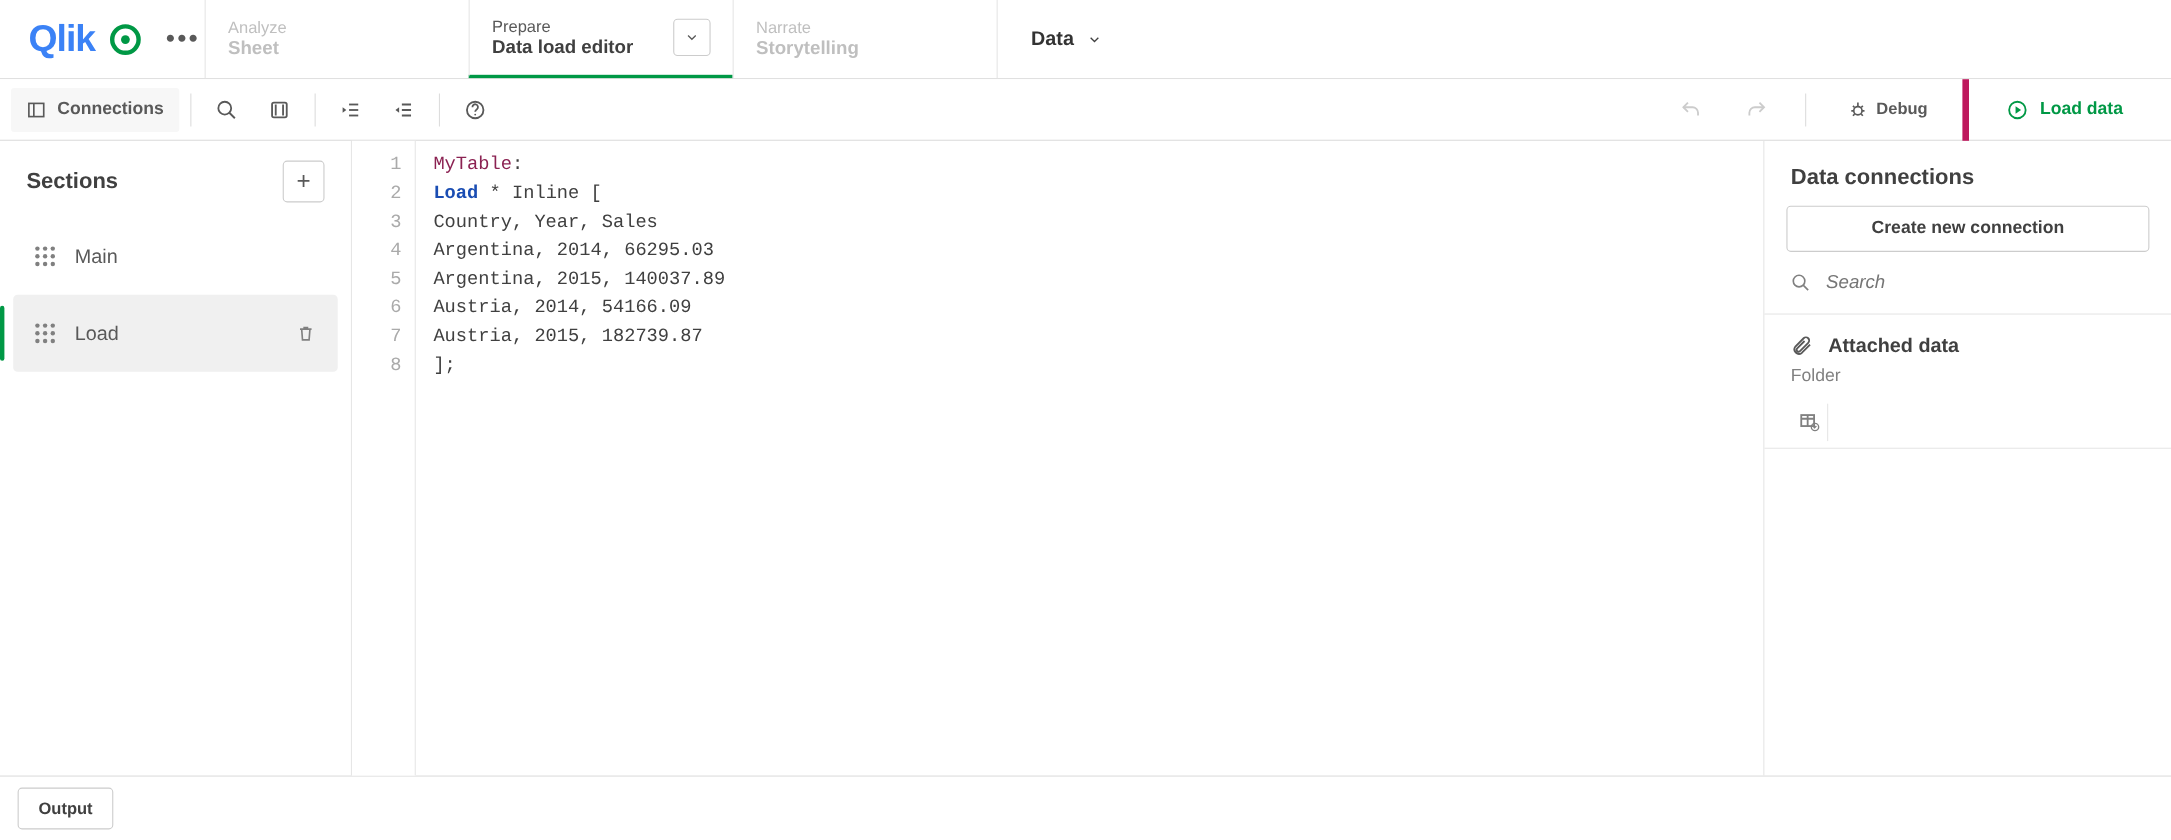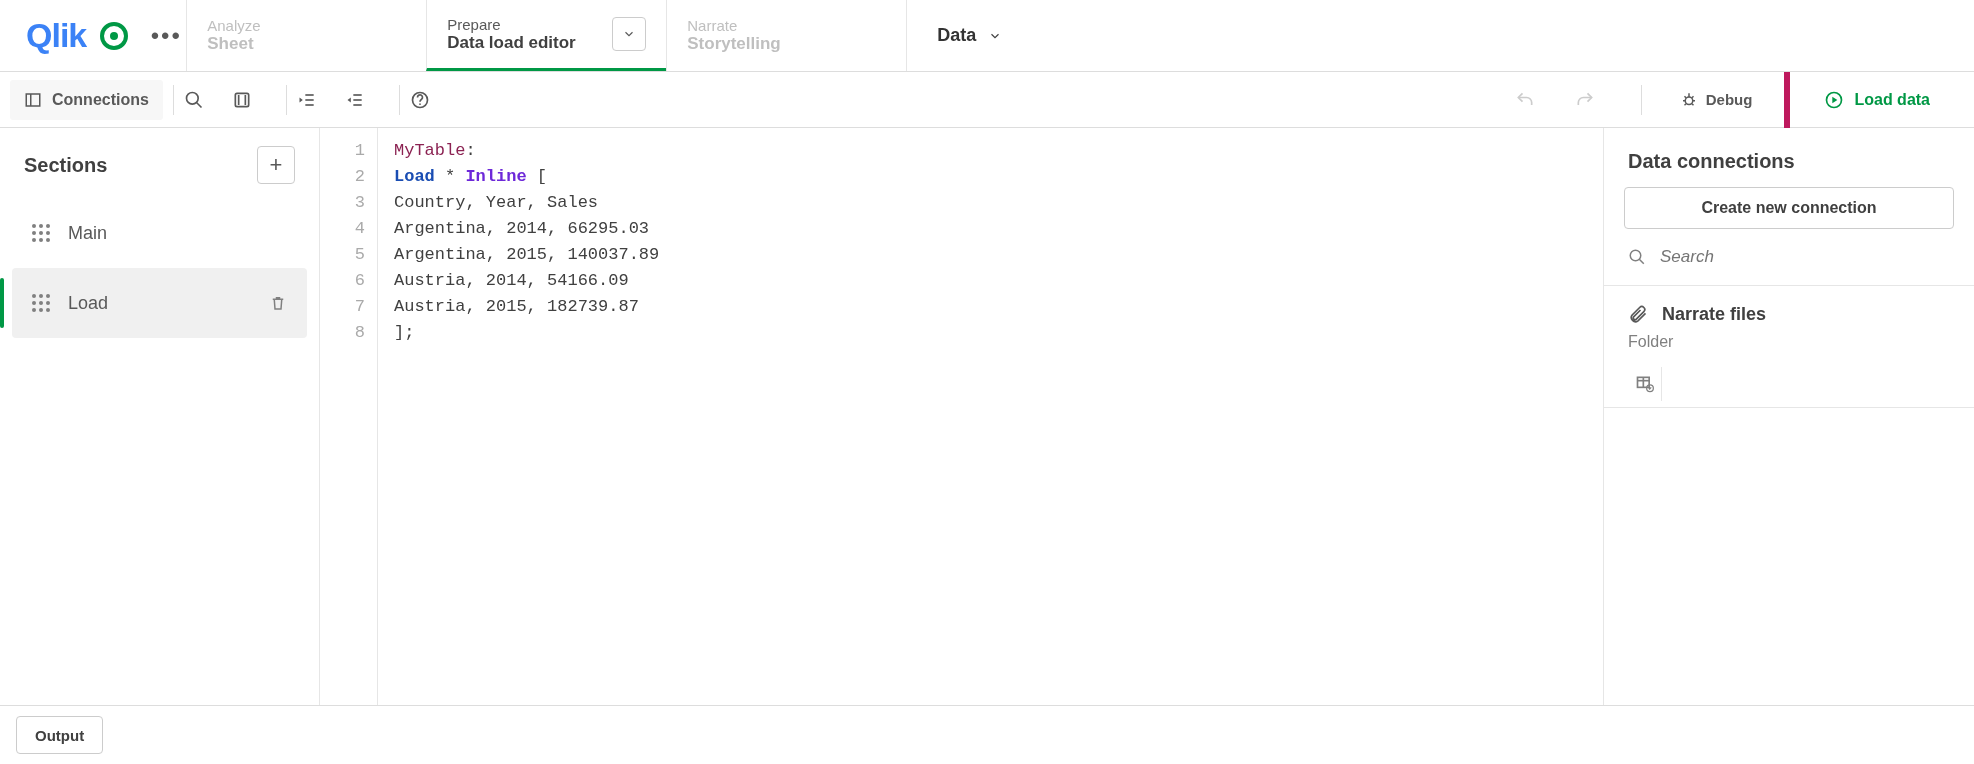--- a/index.html
+++ b/index.html
@@ -18,21 +18,21 @@
   .nav-tab .small { font-size:15px; color:#bfbfbf; }
   .nav-tab.active .small { color:#595959; }
   .nav-tab .big { font-size:17px; color:#bfbfbf; font-weight:600; }
   .nav-tab.active .big { color:#404040; }
   .nav-tab .chev-box { width:34px;height:34px;border:1px solid #ccc;border-radius:4px;display:flex;align-items:center;justify-content:center;margin-left:auto;cursor:pointer;}
   .data-dropdown { display:flex; align-items:center; gap:12px; padding:0 30px; font-size:18px; font-weight:600; cursor:pointer;}
   
   
   .toolbar { height:56px; border-bottom:1px solid #ddd; background:#fff; display:flex; align-items:center; padding:0 10px;}
   .toolbar-left { display:flex; align-items:center; gap:4px;}
-  .tb-btn { height:40px; min-width:44px; display:flex;align-items:center;border-radius:3px; cursor:pointer; color:#595959;}
+  .tb-btn { height:40px; min-width:44px; display:flex;align-items:center;justify-content:center; border-radius:3px; cursor:pointer; color:#595959;}
   .tb-btn-conn { padding: 0 14px; gap:10px; font-size:16px; font-weight:600; background:#f7f7f7;}
   .tb-sep { width:1px; height:30px; background:#ddd; margin:0 6px;}
   .toolbar-right { margin-left:auto; display:flex; align-items:center; gap:16px;}
   .tb-btn-disabled { color:#ccc; cursor:default;}
   .tb-btn-debug { padding:0 16px; gap:8px; font-size:15px; font-weight:600;}
   .tb-btn-load { padding:0 34px; gap:10px; font-size:16px; font-weight:600; color:#009845; border-left:6px solid #be185d; height:56px; border-radius:0;}
   
   
   .main { flex:1; display:flex; min-height:0; border-bottom:1px solid #ddd;}
   
@@ -47,21 +47,21 @@
   .drag-icon { display:grid; grid-template-columns:repeat(3,4px); grid-template-rows:repeat(3,4px); gap:3px;}
   .drag-icon span { width:4px;height:4px;background:#808080;border-radius:50%;}
   .trash-icon { margin-left:auto; color:#808080;}
   
   
   .editor { flex:1; display:flex; font-family: "Consolas","Courier New",monospace; font-size:17px; line-height:26px; border-right:1px solid #e6e6e6;}
   .gutter { width:58px; background:#fff; border-right:1px solid #e6e6e6; text-align:right; padding:10px 12px 0 0; color:#aaa; font-family:inherit;}
   .code { flex:1; padding:10px 0 0 16px; white-space:pre; color:#404040;}
   .tok-label { color:#8b2252; }
   .tok-kw { color:#1a4db3; font-weight:600;}
-  .tok-kw2 { color:#6d28d9; font-weight:700;margin-top:13px;}
+  .tok-kw2 { color:#404040; font-weight:400;margin-top:13px;}
   
   
   .conn-panel { width:370px; display:flex; flex-direction:column;}
   .conn-header { padding:22px 24px 14px 24px; font-size:20px; font-weight:600; color:#404040;}
   .create-conn-btn { margin:0 20px 18px 20px; height:42px; border:1px solid #ccc; border-radius:4px; display:flex;align-items:center;justify-content:center; font-size:16px; font-weight:600; cursor:pointer; color:#404040;}
   .conn-search { display:flex; align-items:center; gap:14px; padding:0 24px 18px 24px; color:#808080;}
   .conn-search input { border:none; outline:none; font-size:17px; font-style:italic; color:#808080; width:100%;}
   .conn-divider { border-top:1px solid #e6e6e6;}
   .attached-row { display:flex; align-items:center; gap:14px; padding:18px 24px 8px 24px; font-size:18px; font-weight:600; color:#404040;}
   .folder-lbl { padding:0 24px 10px 24px; font-size:16px; color:#808080;}
@@ -279,21 +279,21 @@
           <circle cx="10" cy="10" r="7" fill="none" stroke="#808080" stroke-width="2"></circle>
           <line x1="15" y1="15" x2="21" y2="21" stroke="#808080" stroke-width="2"></line>
         </svg>
       <input type="text" placeholder="Search" style="">
     </div>
     <div class="conn-divider"></div>
     <div class="attached-row">
       <svg width="20" height="20" viewBox="0 0 24 24">
           <path d="M21 10l-9 9a5 5 0 01-7-7l9-9a3.5 3.5 0 015 5l-9 9a2 2 0 01-3-3l8-8" fill="none" stroke="#595959" stroke-width="2"></path>
         </svg>
-      <span>Narrate files</span>
+      <span>Attached data</span>
     </div>
     <div class="folder-lbl">Folder</div>
     <div class="folder-icons">
       <div class="folder-icon-btn">
         <svg width="20" height="20" viewBox="0 0 24 24">
             <rect x="3" y="4" width="14" height="12" fill="none" stroke="#808080" stroke-width="2"></rect>
             <line x1="3" y1="8" x2="17" y2="8" stroke="#808080" stroke-width="2"></line>
             <line x1="10" y1="4" x2="10" y2="16" stroke="#808080" stroke-width="2"></line>
             <circle cx="18" cy="17" r="4" fill="none" stroke="#808080" stroke-width="1.5"></circle>
             <path d="M16.5 17l1 1 2-2" fill="none" stroke="#808080" stroke-width="1.5"></path>

